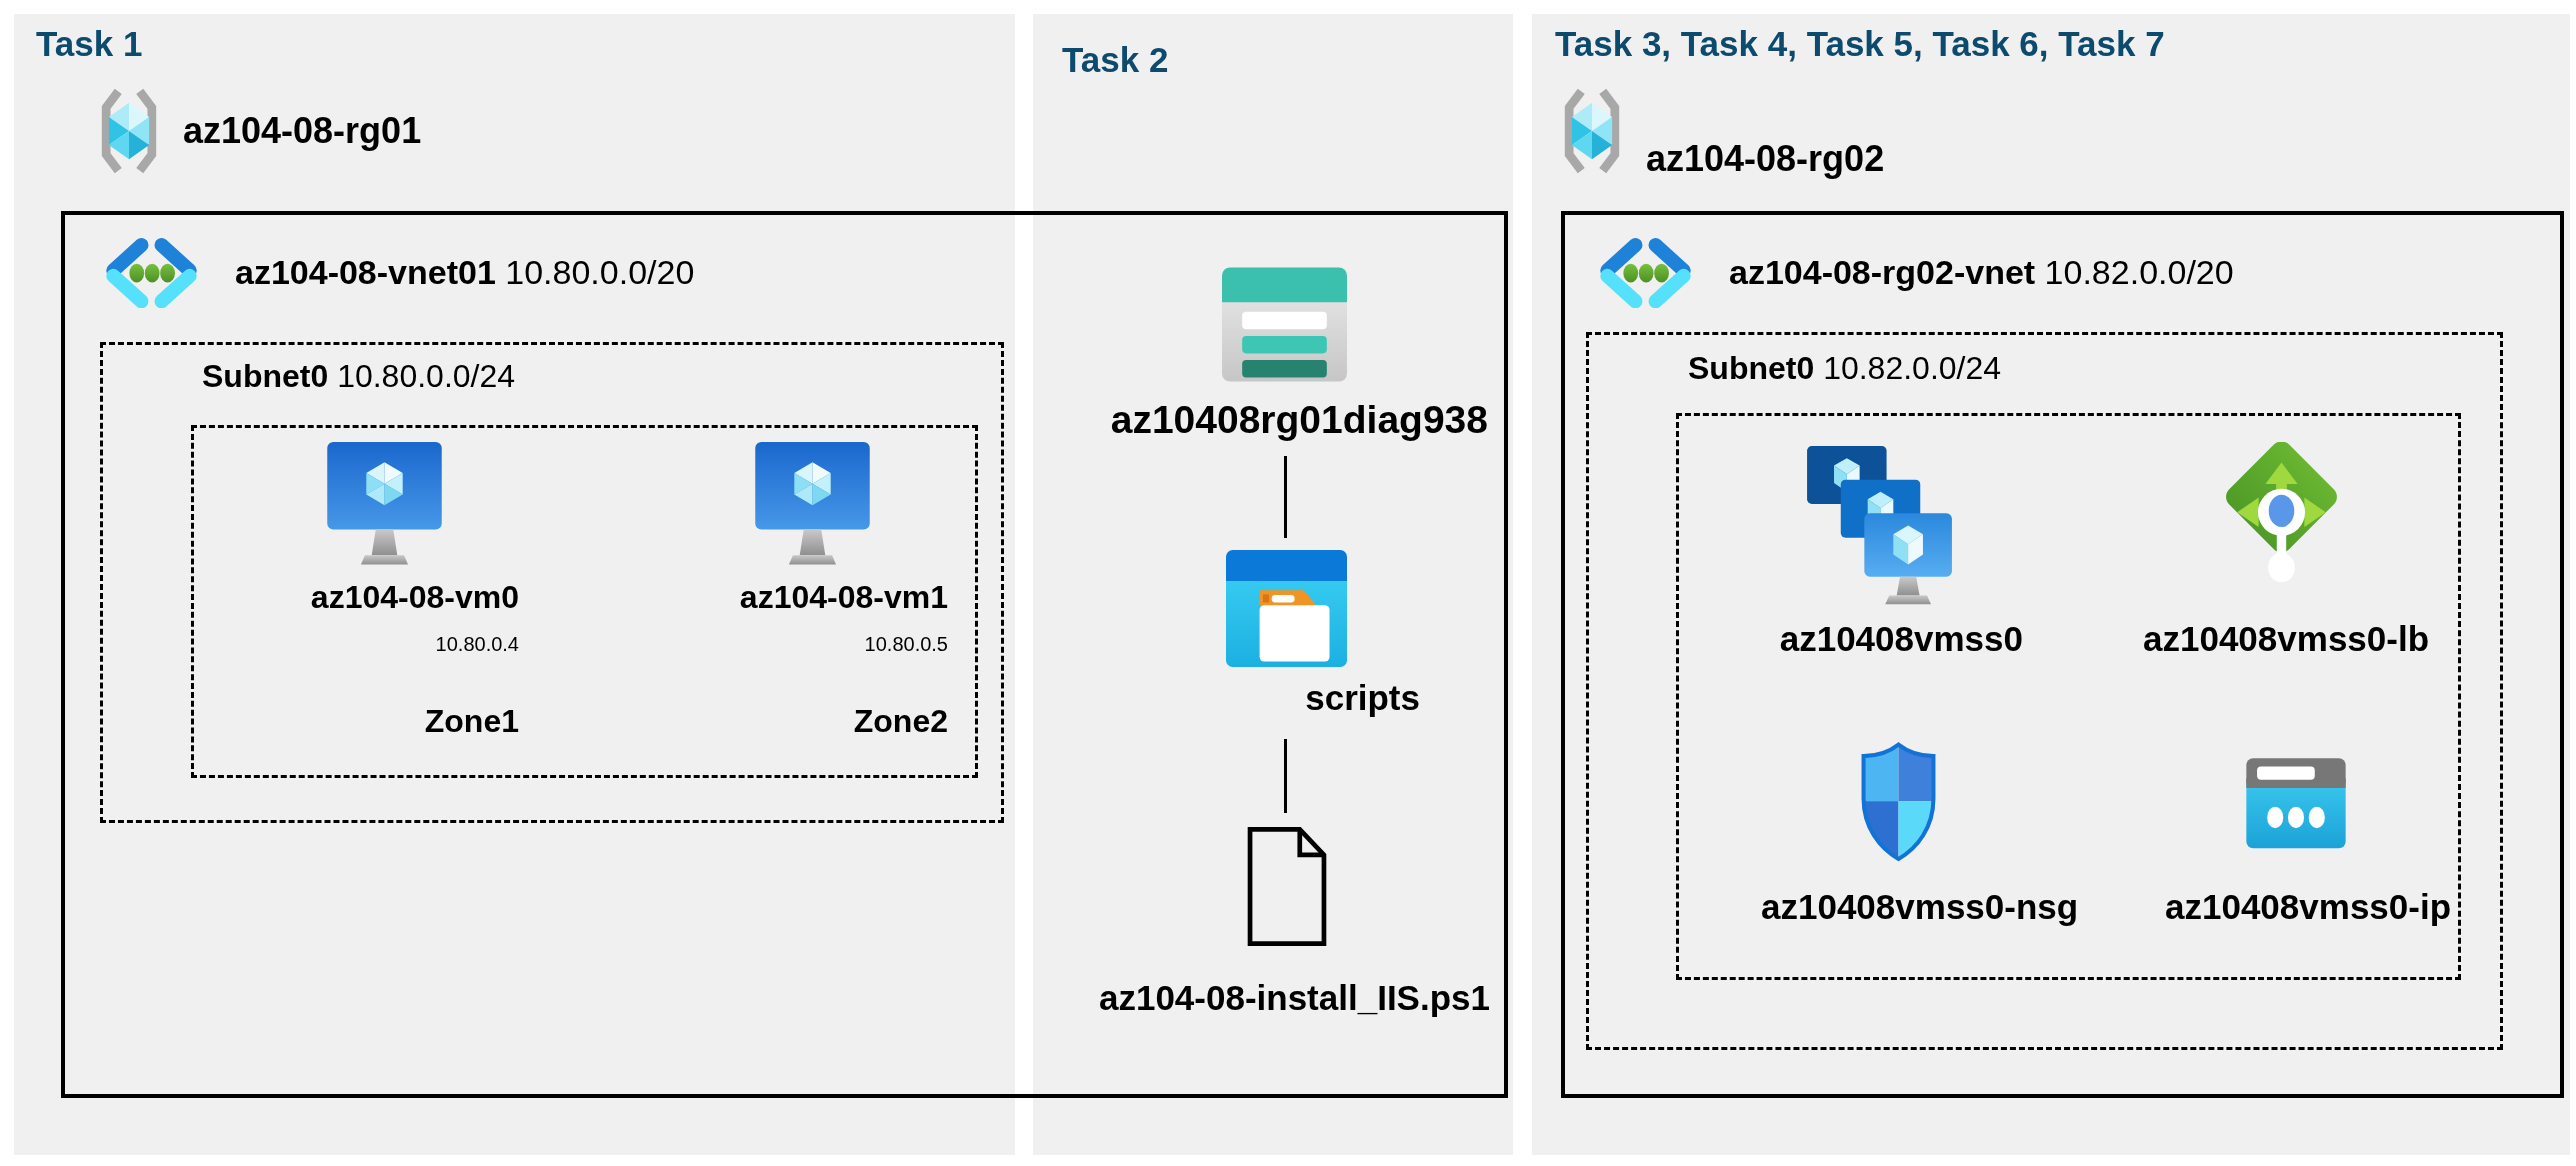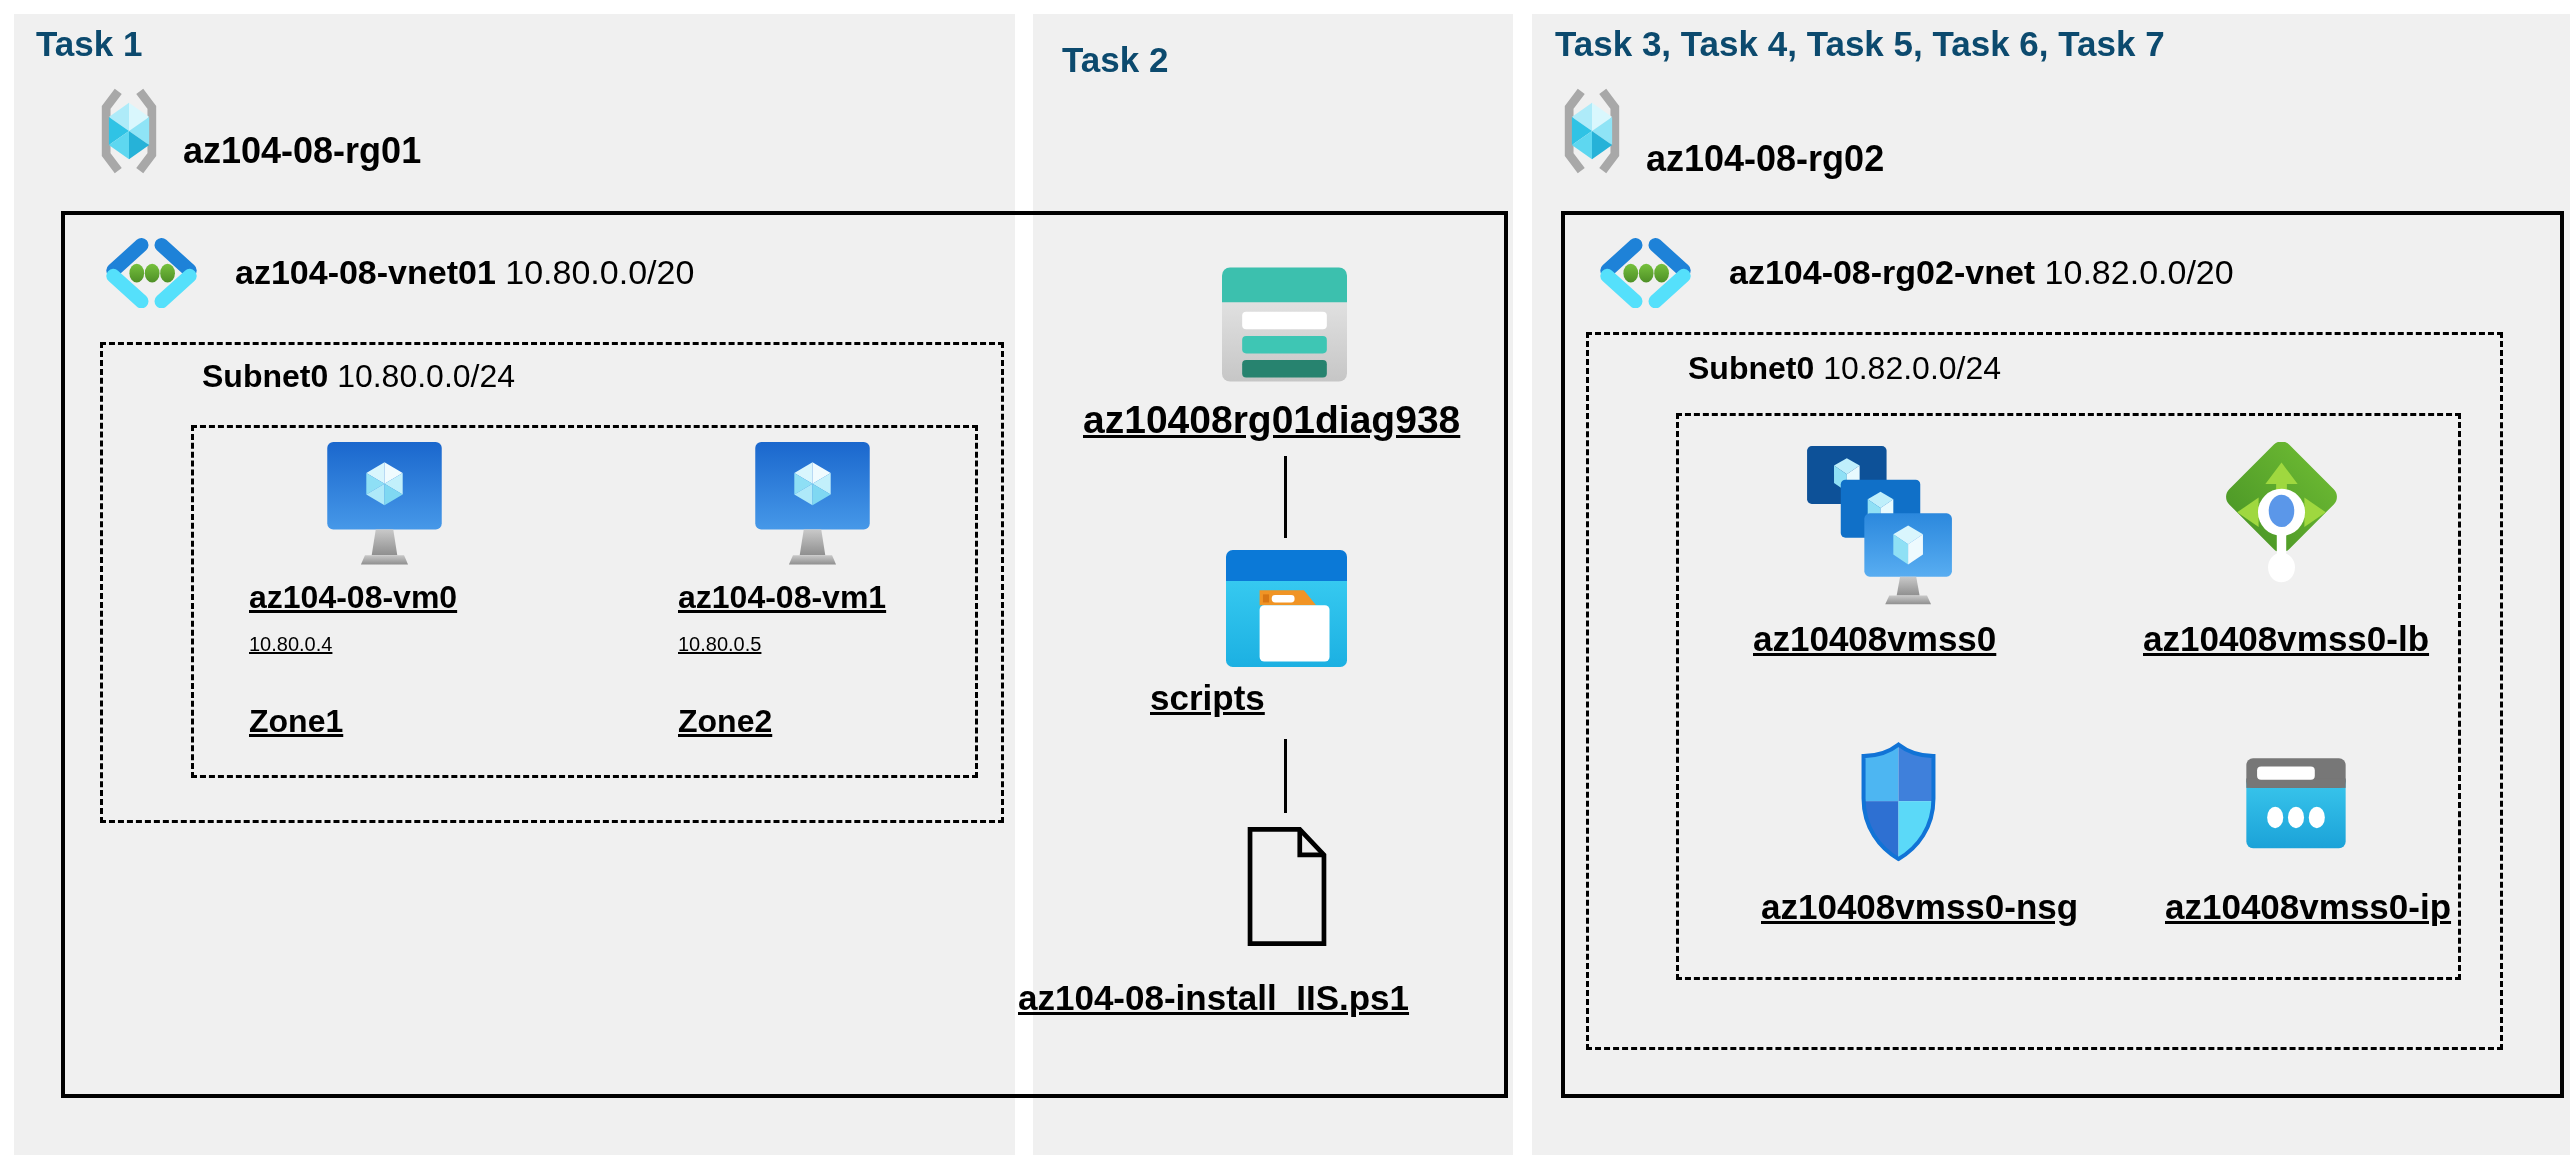--- a/index.html
+++ b/index.html
@@ -5,21 +5,21 @@
   html,body{margin:0;padding:0;background:#ffffff;}
   body{width:2576px;height:1166px;position:relative;overflow:hidden;
        font-family:"Liberation Sans", sans-serif;color:#000;}
   .abs{position:absolute;}
   .panel{background:#f0f0f0;}
   .task-title{font-weight:bold;font-size:35px;line-height:42px;color:#0c4a6e;white-space:nowrap;}
   .big-rect{border:4px solid #000;background:transparent;z-index:3;}
   .dash-box{border:3.4px dashed #000;background:transparent;z-index:4;}
   .lbl{font-weight:bold;color:#000;white-space:nowrap;z-index:6;}
   .lbl .reg{font-weight:normal;margin-top:36px;}
-  .ctr{text-align:left;text-decoration:underline;}
+  .ctr{text-align:right;}
   .rg-label{font-size:36px;line-height:44px;}
   .vnet-label{font-size:34px;line-height:40px;}
   .subnet-label{font-size:32px;line-height:39px;}
   .vm-name{font-size:32px;line-height:38px;}
   .vm-ip{font-size:20px;line-height:35px;font-weight:normal;}
   .vm-zone{font-size:32px;line-height:38px;}
   .t2-big{font-size:39px;line-height:43px;}
   .t2-mid{font-size:35px;line-height:39px;}
   .t2-ps1{font-size:35px;line-height:40px;}
   .vmss-label{font-size:35px;line-height:40px;}
@@ -44,21 +44,21 @@
 <svg class="abs icon" style="left:98px;top:86px;" width="62" height="90" viewBox="0 0 92 134">
   <path d="M30,8 L12,32 L12,102 L30,126" fill="none" stroke="#a8a8a8" stroke-width="13"></path>
   <path d="M62,8 L80,32 L80,102 L62,126" fill="none" stroke="#a8a8a8" stroke-width="13"></path>
   <polygon points="46,25 16,46 46,67" fill="#aeebf9"></polygon>
   <polygon points="46,25 76,46 46,67" fill="#d9f7fd"></polygon>
   <polygon points="16,46 16,88 46,67" fill="#2fc3e5"></polygon>
   <polygon points="76,46 76,88 46,67" fill="#8fe4f6"></polygon>
   <polygon points="16,88 46,109 46,67" fill="#5ed7f0"></polygon>
   <polygon points="76,88 46,109 46,67" fill="#26b2d8"></polygon>
 </svg>
-<div class="abs lbl rg-label" style="left:183px;top:109px;margin-top:20px;">az104-08-rg01</div>
+<div class="abs lbl rg-label" style="left:183px;top:109px;">az104-08-rg01</div>
 
 <svg class="abs icon" style="left:101px;top:237px;" width="101" height="71" viewBox="0 0 150 106">
   <defs>
       <linearGradient id="gDot1" x1="0" y1="0" x2="0" y2="1">
         <stop offset="0" stop-color="#76c13d"></stop>
         <stop offset="1" stop-color="#4e8f26"></stop>
       </linearGradient>
     </defs>
   <line x1="60" y1="12" x2="18" y2="50" stroke="#1e82d8" stroke-width="21" stroke-linecap="round"></line>
   <line x1="18" y1="58" x2="60" y2="96" stroke="#55e0fb" stroke-width="21" stroke-linecap="round"></line>

